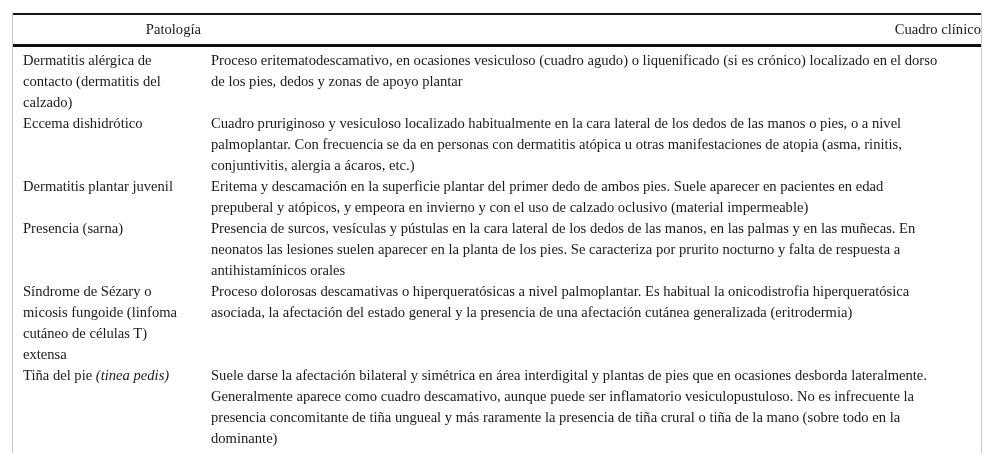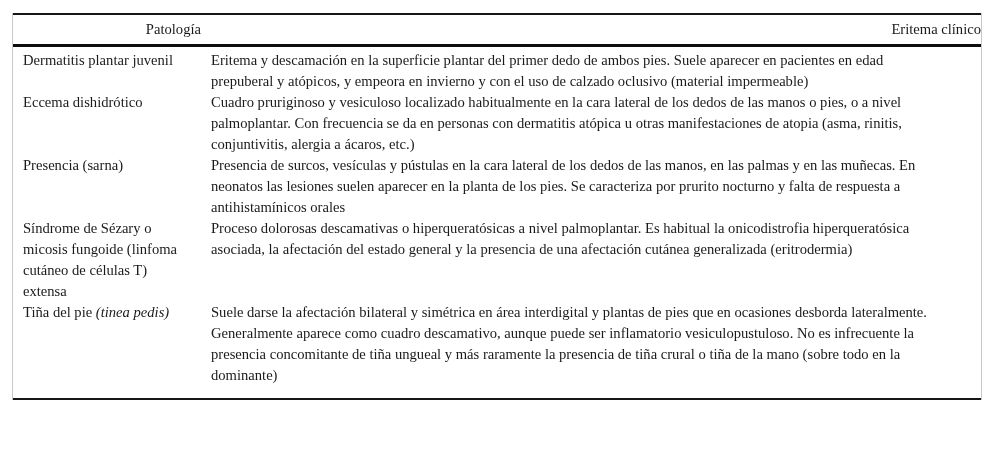--- a/index.html
+++ b/index.html
@@ -57,31 +57,35 @@
 
 <div class="table-wrap">
   <table class="pathology-table">
     <colgroup>
       <col class="c1">
       <col class="c2">
     </colgroup>
     <thead>
       <tr>
         <th>Patología</th>
-        <th>Eritema clínico</th>
+        <th>Cuadro clínico</th>
       </tr>
     </thead>
     <tbody>
       <tr>
-        <td class="col-pathology">Dermatitis plantar juvenil</td>
-        <td class="col-clinical">Eritema y descamación en la superficie plantar del primer dedo de ambos pies. Suele aparecer en pacientes en edad prepuberal y atópicos, y empeora en invierno y con el uso de calzado oclusivo (material impermeable)</td>
+        <td class="col-pathology">Dermatitis alérgica de contacto (dermatitis del calzado)</td>
+        <td class="col-clinical">Proceso eritematodescamativo, en ocasiones vesiculoso (cuadro agudo) o liquenificado (si es crónico) localizado en el dorso de los pies, dedos y zonas de apoyo plantar</td>
       </tr>
       <tr>
         <td class="col-pathology">Eccema dishidrótico</td>
         <td class="col-clinical">Cuadro pruriginoso y vesiculoso localizado habitualmente en la cara lateral de los dedos de las manos o pies, o a nivel palmoplantar. Con frecuencia se da en personas con dermatitis atópica u otras manifestaciones de atopia (asma, rinitis, conjuntivitis, alergia a ácaros, etc.)</td>
+      </tr>
+      <tr>
+        <td class="col-pathology">Dermatitis plantar juvenil</td>
+        <td class="col-clinical">Eritema y descamación en la superficie plantar del primer dedo de ambos pies. Suele aparecer en pacientes en edad prepuberal y atópicos, y empeora en invierno y con el uso de calzado oclusivo (material impermeable)</td>
       </tr>
       <tr>
         <td class="col-pathology">Presencia (sarna)</td>
         <td class="col-clinical">Presencia de surcos, vesículas y pústulas en la cara lateral de los dedos de las manos, en las palmas y en las muñecas. En neonatos las lesiones suelen aparecer en la planta de los pies. Se caracteriza por prurito nocturno y falta de respuesta a antihistamínicos orales</td>
       </tr>
       <tr>
         <td class="col-pathology">Síndrome de Sézary o micosis fungoide (linfoma cutáneo de células T) extensa</td>
         <td class="col-clinical">Proceso dolorosas descamativas o hiperqueratósicas a nivel palmoplantar. Es habitual la onicodistrofia hiperqueratósica asociada, la afectación del estado general y la presencia de una afectación cutánea generalizada (eritrodermia)</td>
       </tr>
       <tr>

